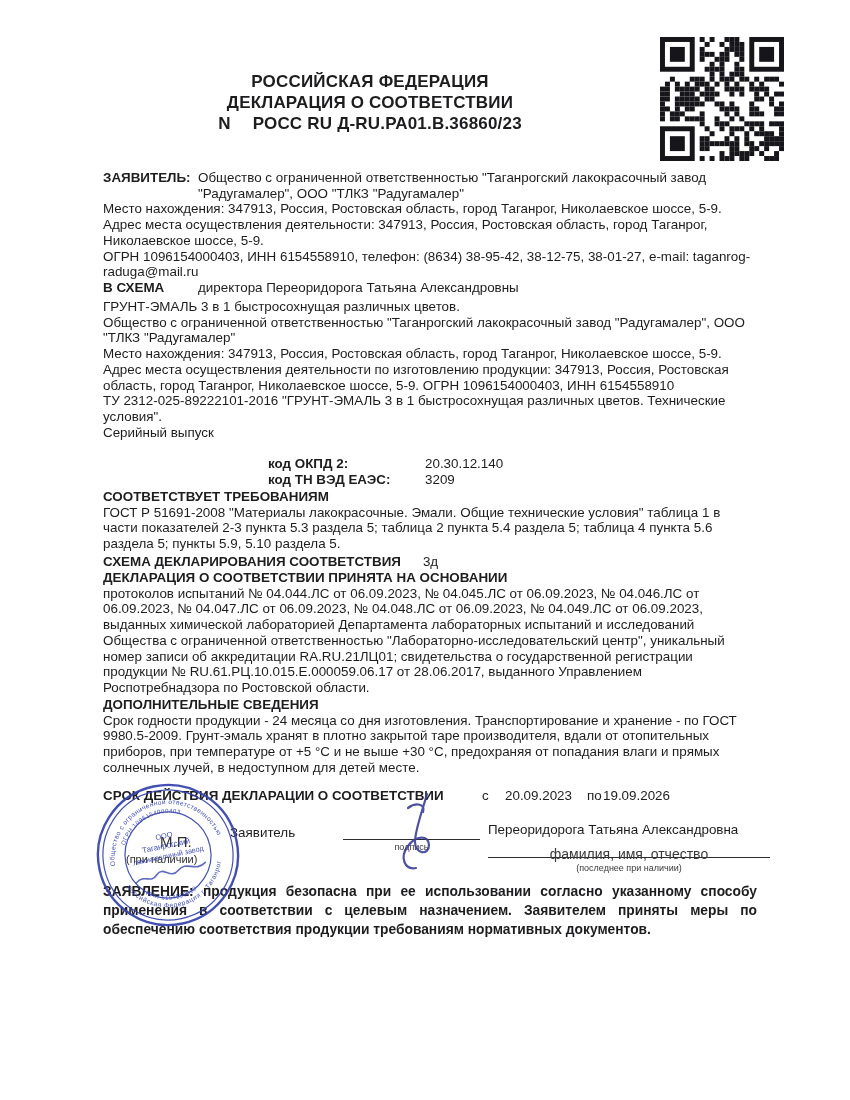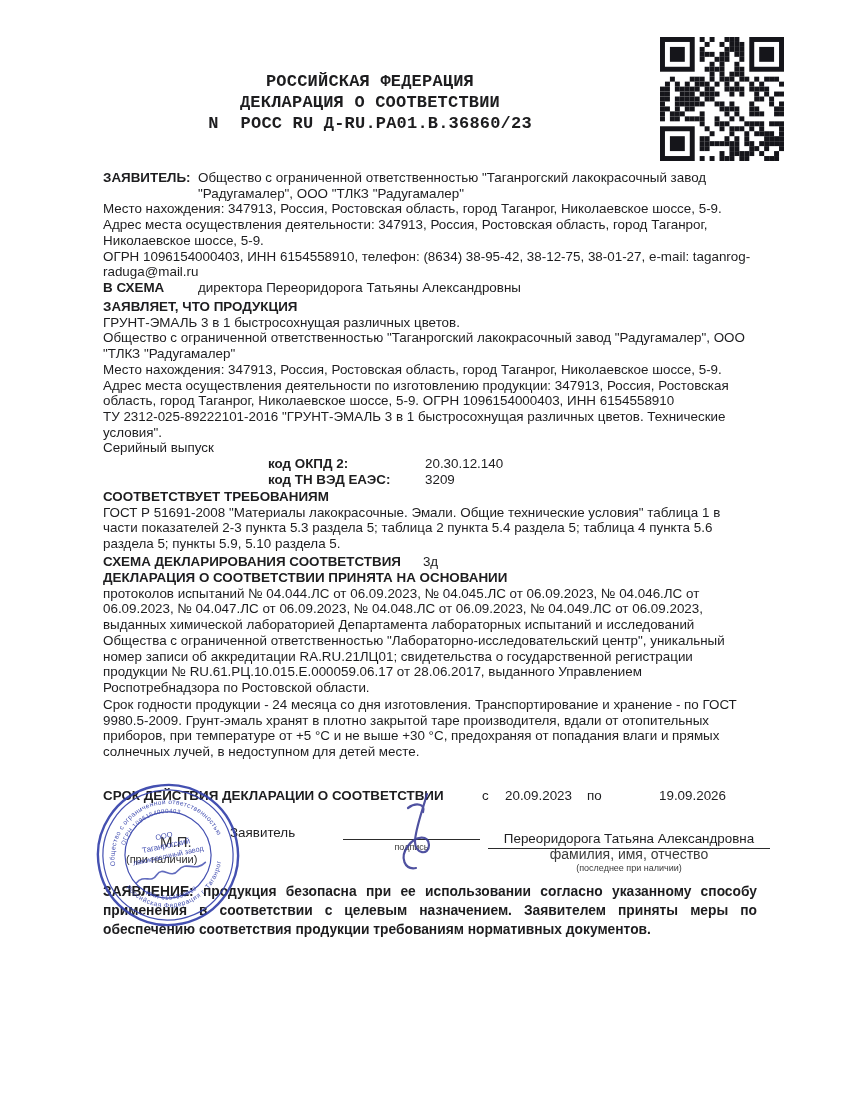--- a/index.html
+++ b/index.html
@@ -7,21 +7,21 @@
     width:850px;height:1100px;background:#ffffff;position:relative;
     font-family:"Liberation Sans", sans-serif;color:#1d1d1f;overflow:hidden;
   }
   .abs{position:absolute;}
   .b{font-weight:bold;}
   .body-text{font-size:13.4px;line-height:15.7px;}
   p{margin:0;}
 
   
   .doc-header{left:100px;top:71px;width:540px;text-align:center;
-    font-size:17px;font-weight:bold;line-height:21px;letter-spacing:.2px;font-family:Liberation Mono, monospace;}
+    font-size:17px;font-weight:bold;line-height:21px;letter-spacing:.2px;}
   .doc-number-line{display:flex;justify-content:center;gap:22px;}
 
   
   .qr-box{left:660px;top:37px;width:124px;height:124px;}
 
   
   .sec-applicant{left:103px;top:170px;width:650px;}
   .sec-product{left:103px;top:299px;width:652px;}
   .sec-codes{left:103px;top:456px;width:650px;}
   .sec-compliance{left:103px;top:489px;width:652px;}
@@ -37,28 +37,28 @@
   .code-row .lbl{flex:0 0 157px;}
 
   .scheme-val{margin-left:22px;font-weight:normal;}
 
   
   .sec-validity{left:103px;top:788px;width:660px;height:18px;font-size:13.4px;}
   .sec-validity .vlabel{left:0;top:0;}
   .v-c{left:379px;top:0;}
   .v-from{left:402px;top:0;}
   .v-po{left:484px;top:0;}
-  .v-to{left:556px;top:0;}
+  .v-to{left:500px;top:0;}
 
   
   .sec-signature{left:103px;top:820px;width:670px;height:70px;font-size:13.4px;}
   .applicant-word{left:127px;top:5px;}
   .sign-line{left:240px;top:0;width:137px;height:19px;border-bottom:1.2px solid #2c2c2c;}
   .sign-caption{left:240px;top:22px;width:137px;text-align:center;font-size:9px;color:#3a3a3a;}
-  .fio-box{left:385px;top:11px;width:282px;text-align:center;border-bottom:1.2px solid #2c2c2c;padding-bottom:2px;}
+  .fio-box{left:385px;top:2px;width:282px;border-bottom:1.2px solid #2c2c2c;padding-bottom:20px;}
   .fio-cap1{left:385px;top:26px;width:282px;text-align:center;font-size:14px;color:#3a3a3a;}
   .fio-cap2{left:385px;top:43px;width:282px;text-align:center;font-size:9px;color:#3a3a3a;}
 
   .mp-mark{left:160px;top:833px;font-size:15px;color:#2e2e2e;z-index:1;}
   .mp-caption{left:126px;top:853px;font-size:11px;color:#2e2e2e;z-index:1;}
 
   
   .sec-statement{left:103px;top:882px;width:654px;font-size:13.8px;font-weight:bold;
     line-height:19.2px;text-align:justify;}
 
@@ -335,26 +335,25 @@
   <section class="abs sec-applicant body-text">
     <div class="label-row">
       <span class="lbl b">ЗАЯВИТЕЛЬ:</span>
       <span class="val">Общество с ограниченной ответственностью "Таганрогский лакокрасочный завод "Радугамалер", ООО "ТЛКЗ "Радугамалер"</span>
     </div>
     <p>Место нахождения: 347913, Россия, Ростовская область, город Таганрог, Николаевское шоссе, 5-9.</p>
     <p>Адрес места осуществления деятельности: 347913, Россия, Ростовская область, город Таганрог, Николаевское шоссе, 5-9.</p>
     <p>ОГРН 1096154000403, ИНН 6154558910, телефон: (8634) 38-95-42, 38-12-75, 38-01-27, e-mail: taganrog-raduga@mail.ru</p>
     <div class="label-row">
       <span class="lbl b">В СХЕМА</span>
-      <span class="val">директора Переоридорога Татьяны Александровны</span>
+      <span class="val">директора Переоридорога Татьяна Александровны</span>
     </div>
   </section>
 
   <section class="abs sec-product body-text">
-    <p class="b">ЗАЯВЛЯЕТ, ЧТО ПРОДУКЦИЯ</p>
     <p>ГРУНТ-ЭМАЛЬ 3 в 1 быстросохнущая различных цветов.</p>
     <p>Общество с ограниченной ответственностью "Таганрогский лакокрасочный завод "Радугамалер", ООО "ТЛКЗ "Радугамалер"</p>
     <p>Место нахождения: 347913, Россия, Ростовская область, город Таганрог, Николаевское шоссе, 5-9.</p>
     <p>Адрес места осуществления деятельности по изготовлению продукции: 347913, Россия, Ростовская область, город Таганрог, Николаевское шоссе, 5-9. ОГРН 1096154000403, ИНН 6154558910</p>
     <p>ТУ 2312-025-89222101-2016 "ГРУНТ-ЭМАЛЬ 3 в 1 быстросохнущая различных цветов. Технические условия".</p>
     <p>Серийный выпуск</p>
   </section>
 
   <section class="abs sec-codes body-text">
     <div class="code-row">
@@ -375,20 +374,21 @@
   <section class="abs sec-scheme body-text">
     <p><span class="b">СХЕМА ДЕКЛАРИРОВАНИЯ СООТВЕТСТВИЯ</span><span class="scheme-val">3д</span></p>
   </section>
 
   <section class="abs sec-basis body-text">
     <p class="b">ДЕКЛАРАЦИЯ О СООТВЕТСТВИИ ПРИНЯТА НА ОСНОВАНИИ</p>
     <p>протоколов испытаний № 04.044.ЛС от 06.09.2023, № 04.045.ЛС от 06.09.2023, № 04.046.ЛС от 06.09.2023, № 04.047.ЛС от 06.09.2023, № 04.048.ЛС от 06.09.2023, № 04.049.ЛС от 06.09.2023, выданных химической лабораторией Департамента лабораторных испытаний и исследований Общества с ограниченной ответственностью "Лабораторно-исследовательский центр", уникальный номер записи об аккредитации RA.RU.21ЛЦ01; свидетельства о государственной регистрации продукции № RU.61.РЦ.10.015.Е.000059.06.17 от 28.06.2017, выданного Управлением Роспотребнадзора по Ростовской области.</p>
   </section>
 
   <section class="abs sec-additional body-text">
+    <p class="b">ДОПОЛНИТЕЛЬНЫЕ СВЕДЕНИЯ</p>
     <p>Срок годности продукции - 24 месяца со дня изготовления. Транспортирование и хранение - по ГОСТ 9980.5-2009. Грунт-эмаль хранят в плотно закрытой таре производителя, вдали от отопительных приборов, при температуре от +5 °С и не выше +30 °С, предохраняя от попадания влаги и прямых солнечных лучей, в недоступном для детей месте.</p>
   </section>
 
   <section class="abs sec-validity">
     <span class="abs vlabel b">СРОК ДЕЙСТВИЯ ДЕКЛАРАЦИИ О СООТВЕТСТВИИ</span>
     <span class="abs v-c">с</span>
     <span class="abs v-from">20.09.2023</span>
     <span class="abs v-po">по</span>
     <span class="abs v-to">19.09.2026</span>
   </section>

